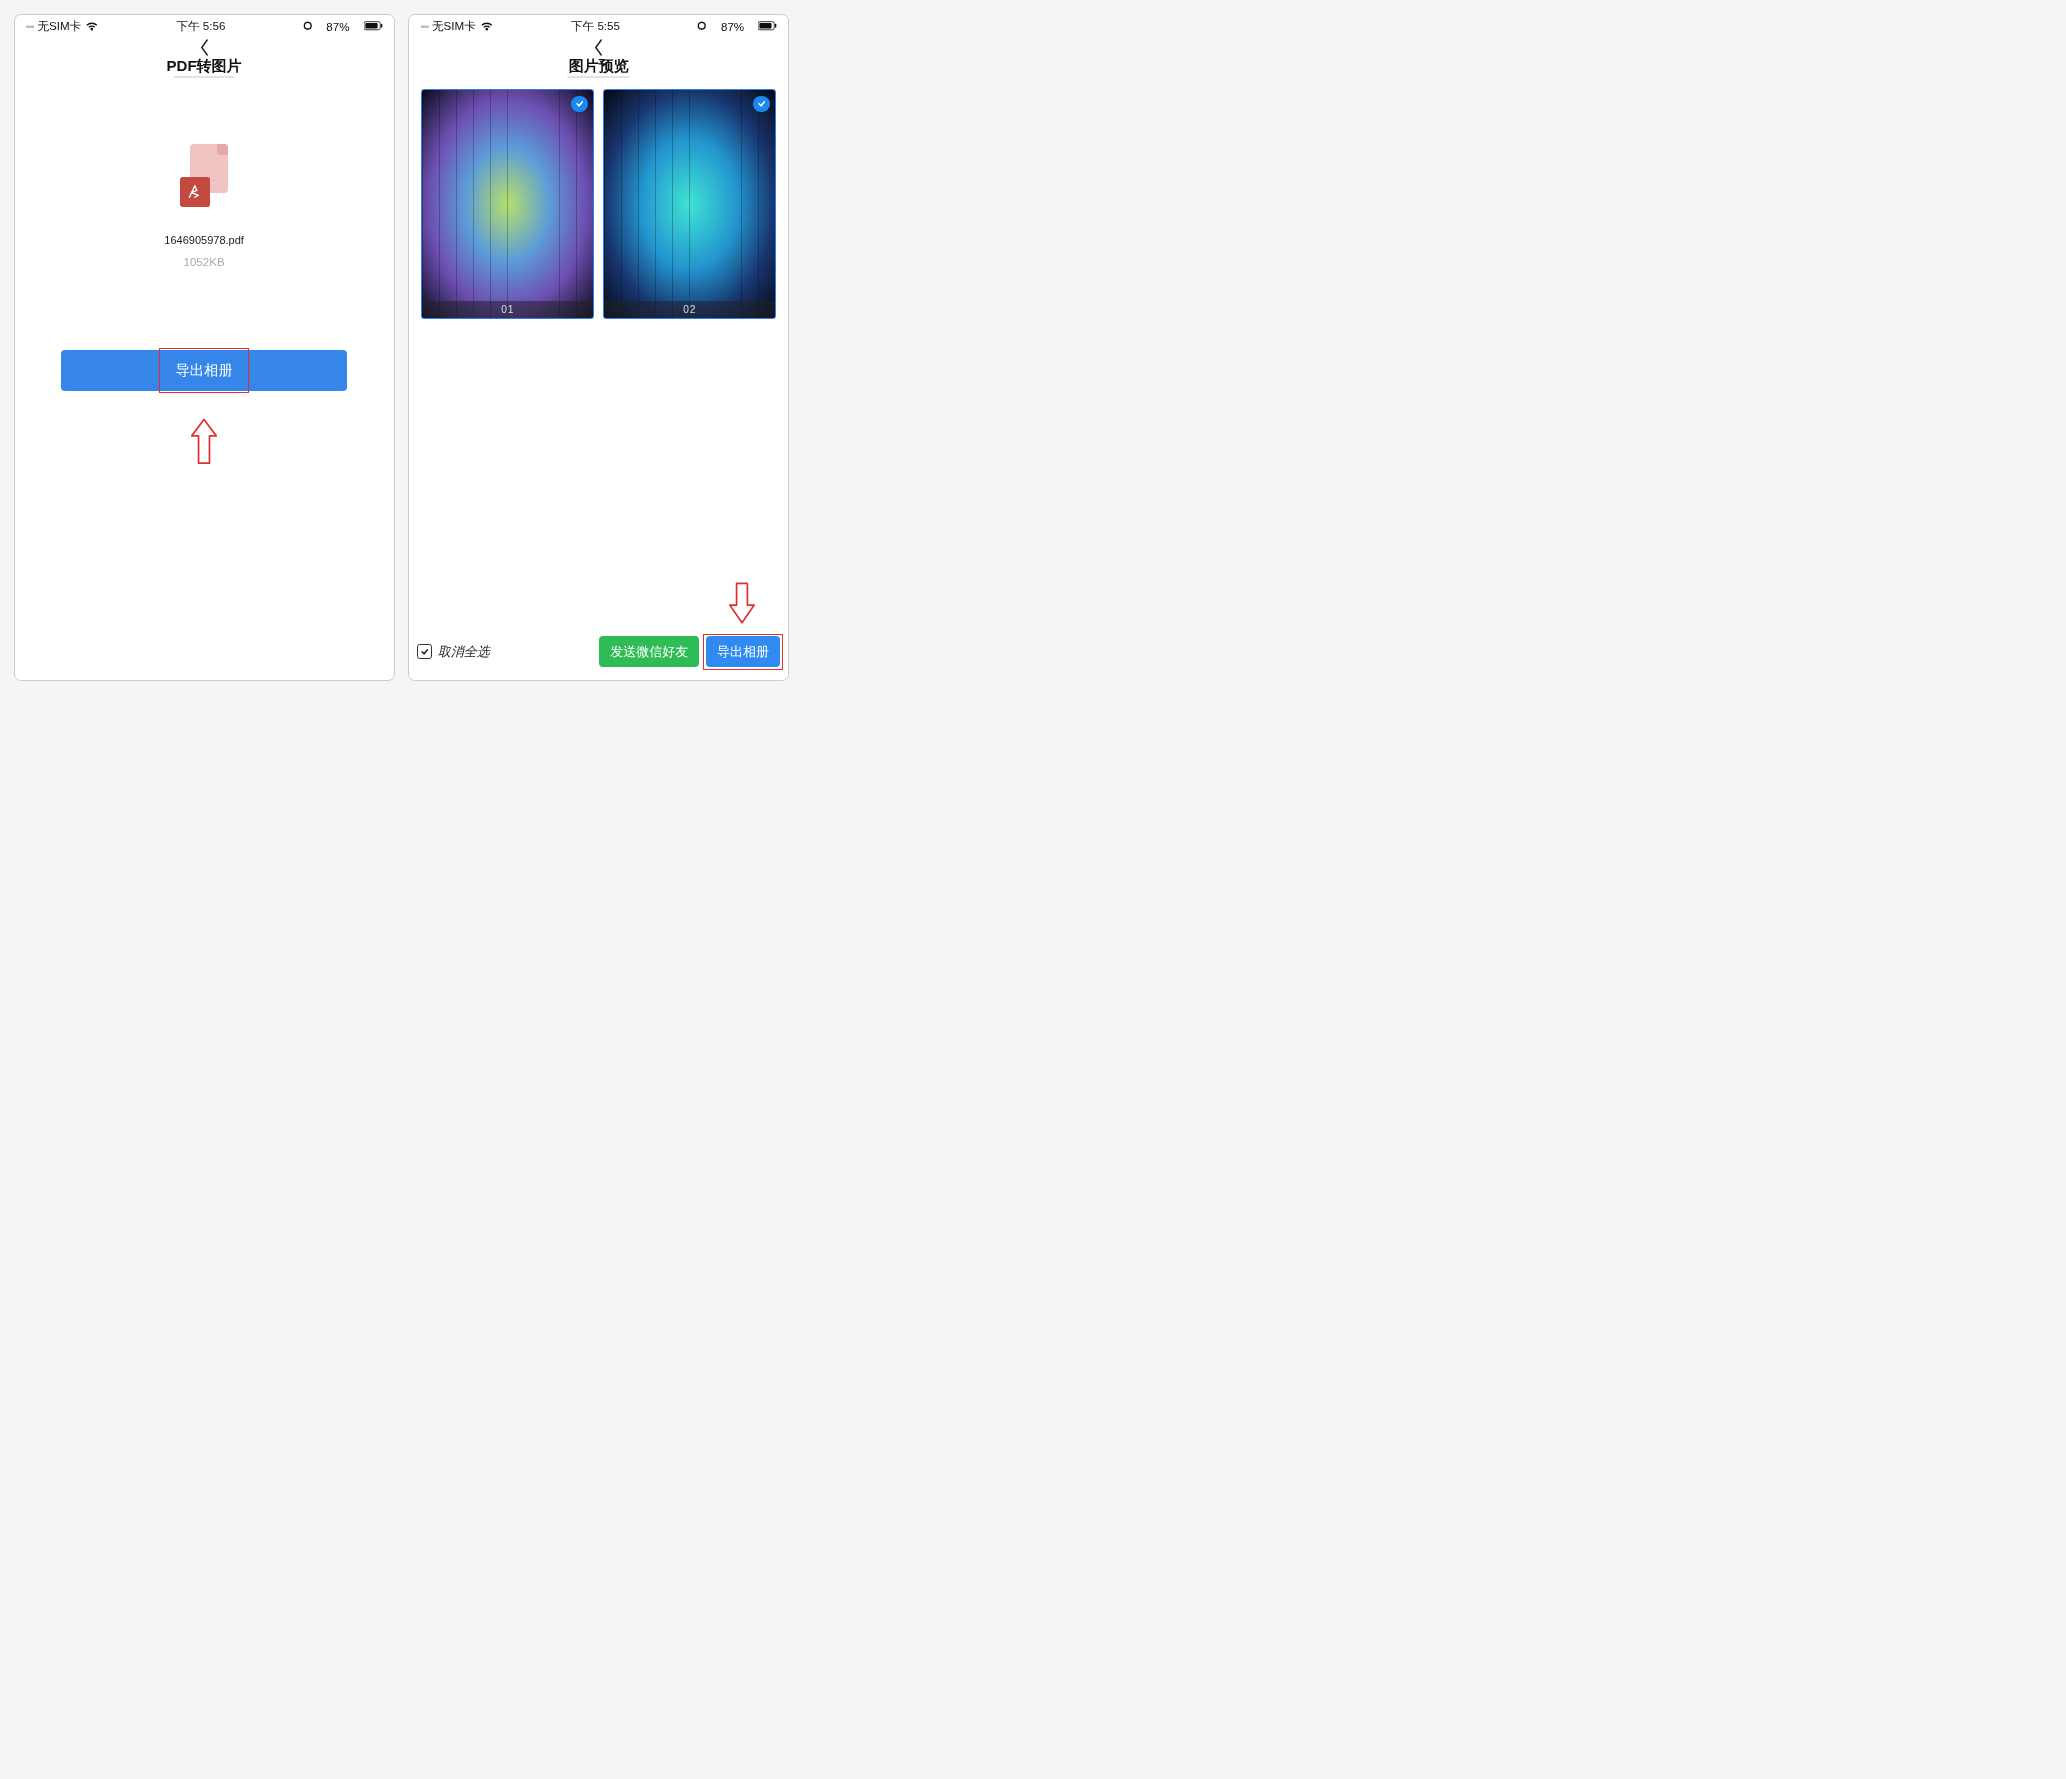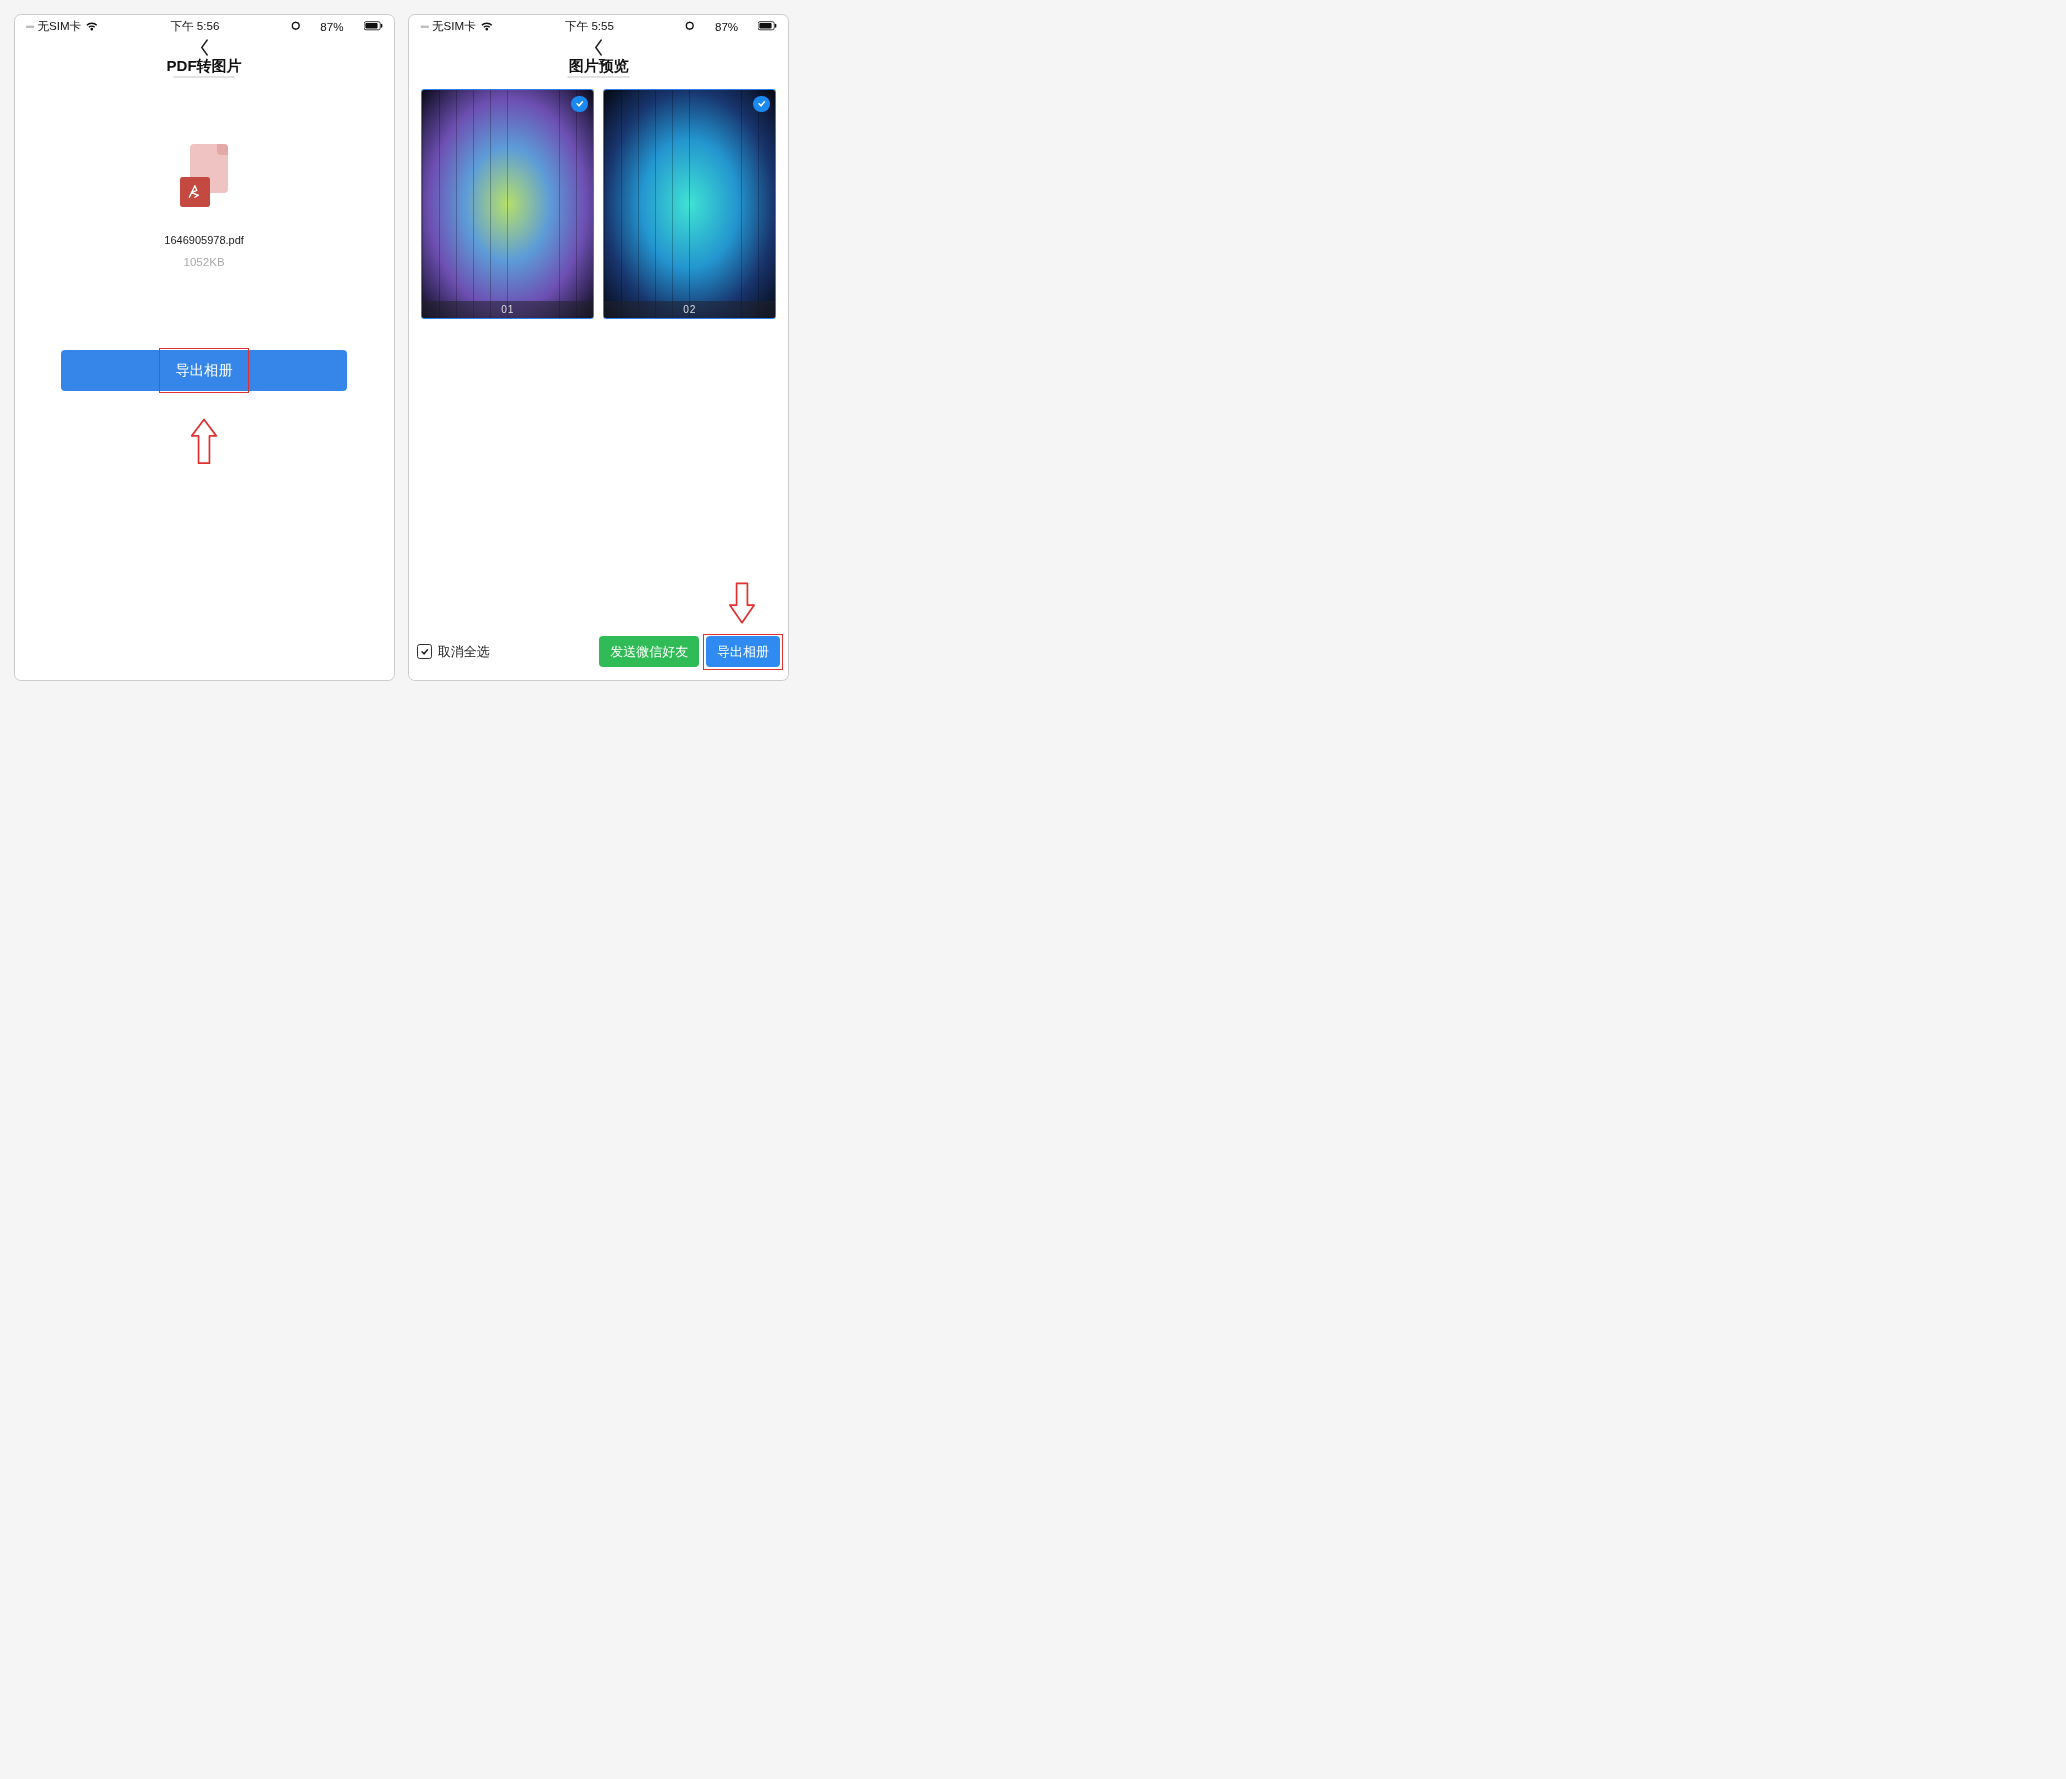--- a/index.html
+++ b/index.html
@@ -27,21 +27,21 @@
       justify-content: space-between;
       align-items: center;
       height: 23px;
       padding: 0 11px;
       font-size: 11.6px;
       font-weight: 500;
       color: #111;
     }
     .sb-left { display: flex; align-items: center; gap: 4.1px; }
     .sb-dots { color: #bbb; letter-spacing: -1.4px; font-size: 9.5px;}
-    .sb-right { display: flex; align-items: center; gap: 20px; text-align: center; }
+    .sb-right { display: flex; align-items: center; gap: 14px; text-align: center; }
     .wifi-icon svg, .battery-icon svg, .loc-icon svg { display: block; }
     
     .nav {
       display: flex;
       align-items: center;
       justify-content: space-between;
       height: 38px;
       padding: 0 8.2px;
       flex-direction: column;
     }
@@ -216,20 +216,21 @@
       gap: 6.8px;
       padding: 8.2px 8.2px 12.3px;
     }
     .check-all {
       display: flex;
       align-items: center;
       gap: 5.4px;
       font-size: 13px;
       color: #222;
       flex: 1;
+      font-style: italic;
     }
     .checkbox {
       width: 15px;
       height: 15px;
       border: 1.4px solid #333;
       border-radius: 2.7px;
       display: flex;
       align-items: center;
       justify-content: center;
     }

